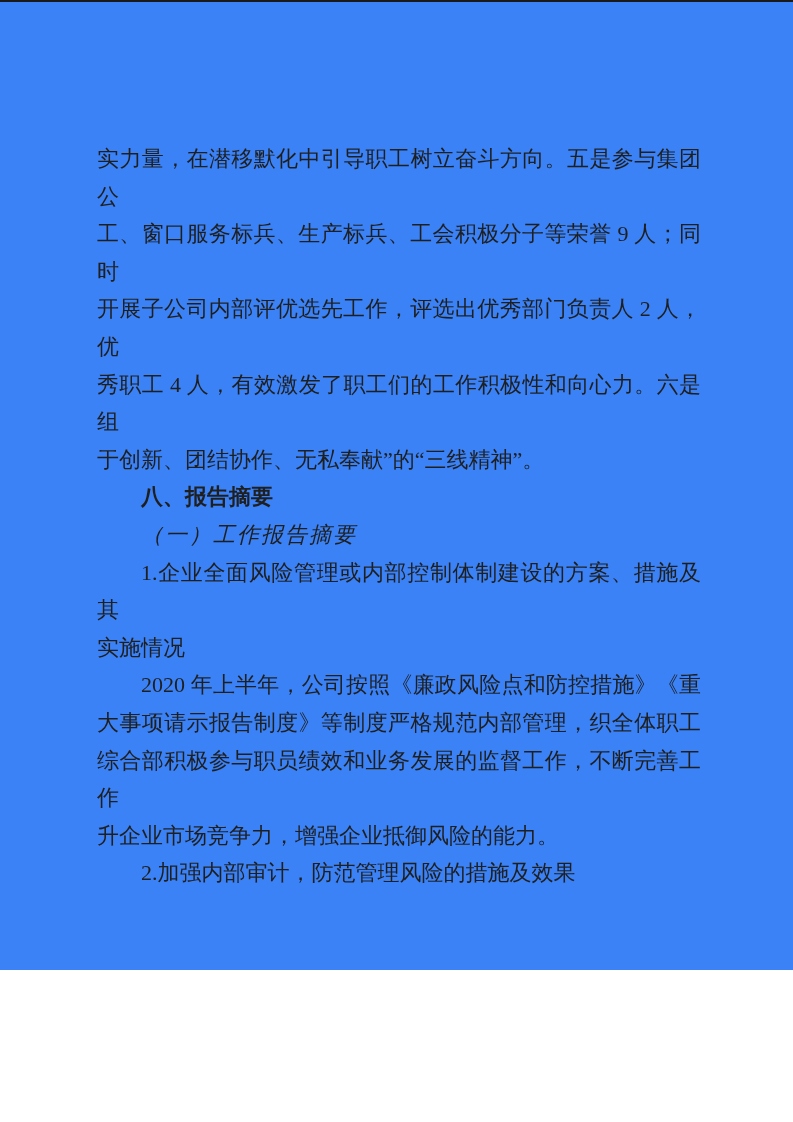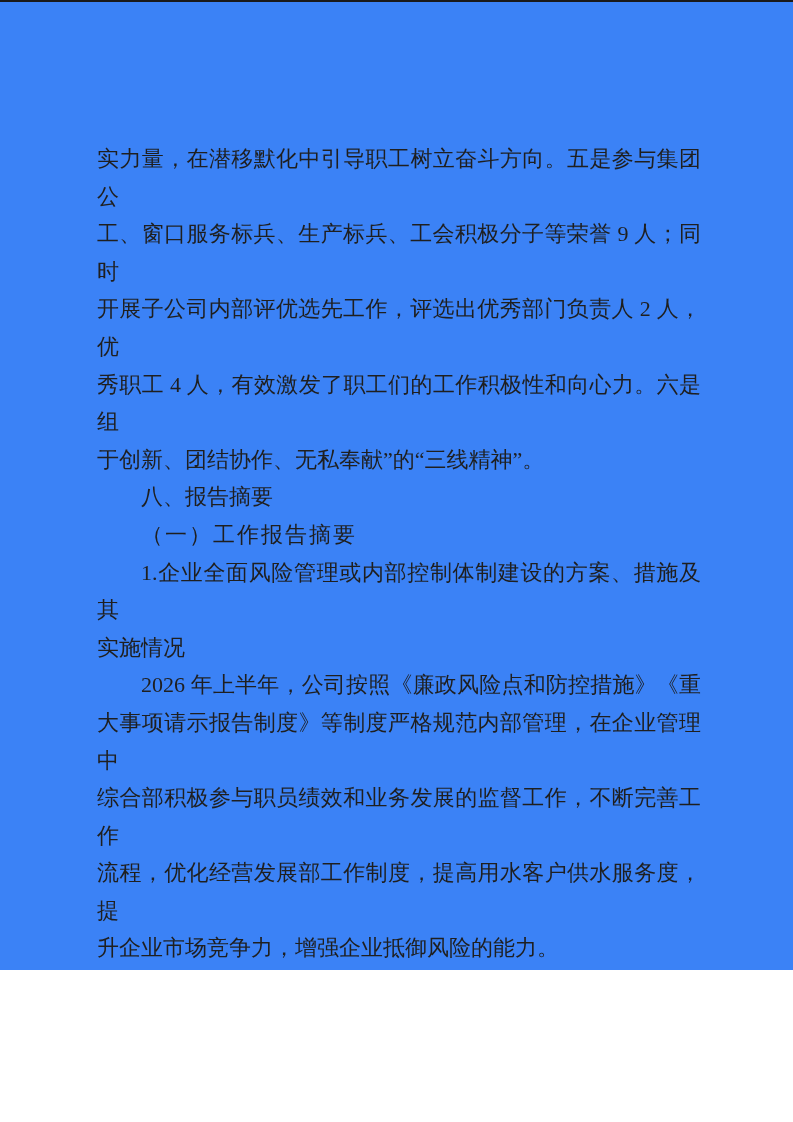--- a/index.html
+++ b/index.html
@@ -41,24 +41,25 @@
     text-align-last: left;
   }
   .line.indent {
     text-indent: 2em;
   }
   .style-body {
     font-family: "Liberation Serif", "DejaVu Serif", serif;
   }
   .style-h1 {
     font-family: "Liberation Sans", "DejaVu Sans", sans-serif;
-    font-weight: 400;
+    font-weight: 700;
   }
   .style-h2 {
     font-family: "Liberation Serif", "DejaVu Serif", serif;
+    font-style: italic;
     letter-spacing: 2px;
   }
   .footer {
     position: absolute;
     left: 103px;
     top: 1033px;
     font-size: 21px;
     line-height: 30px;
     font-family: "Liberation Serif", "DejaVu Serif", serif;
     color: #1f1f1f;
@@ -72,21 +73,20 @@
   <div class="doc-body">
       <div class="line style-body">实力量，在潜移默化中引导职工树立奋斗方向。五是参与集团公</div>
       <div class="line style-body">工、窗口服务标兵、生产标兵、工会积极分子等荣誉 9 人；同时</div>
       <div class="line style-body">开展子公司内部评优选先工作，评选出优秀部门负责人 2 人，优</div>
       <div class="line style-body">秀职工 4 人，有效激发了职工们的工作积极性和向心力。六是组</div>
       <div class="line style-body last">于创新、团结协作、无私奉献”的“三线精神”。</div>
       <div class="line style-h1 indent last">八、报告摘要</div>
       <div class="line style-h2 indent last">（一）工作报告摘要</div>
       <div class="line style-body indent">1.企业全面风险管理或内部控制体制建设的方案、措施及其</div>
       <div class="line style-body last">实施情况</div>
-      <div class="line style-body indent">2026 年上半年，公司按照《廉政风险点和防控措施》《重</div>
-      <div class="line style-body">大事项请示报告制度》等制度严格规范内部管理，在企业管理中</div>
+      <div class="line style-body indent">2020 年上半年，公司按照《廉政风险点和防控措施》《重</div>
+      <div class="line style-body">大事项请示报告制度》等制度严格规范内部管理，织全体职工</div>
       <div class="line style-body">综合部积极参与职员绩效和业务发展的监督工作，不断完善工作</div>
-      <div class="line style-body">流程，优化经营发展部工作制度，提高用水客户供水服务度，提</div>
       <div class="line style-body last">升企业市场竞争力，增强企业抵御风险的能力。</div>
       <div class="line style-body indent last">2.加强内部审计，防范管理风险的措施及效果</div>
     </div>
   <div class="footer">- 6 -</div>
 </div>
 
 </body></html>

